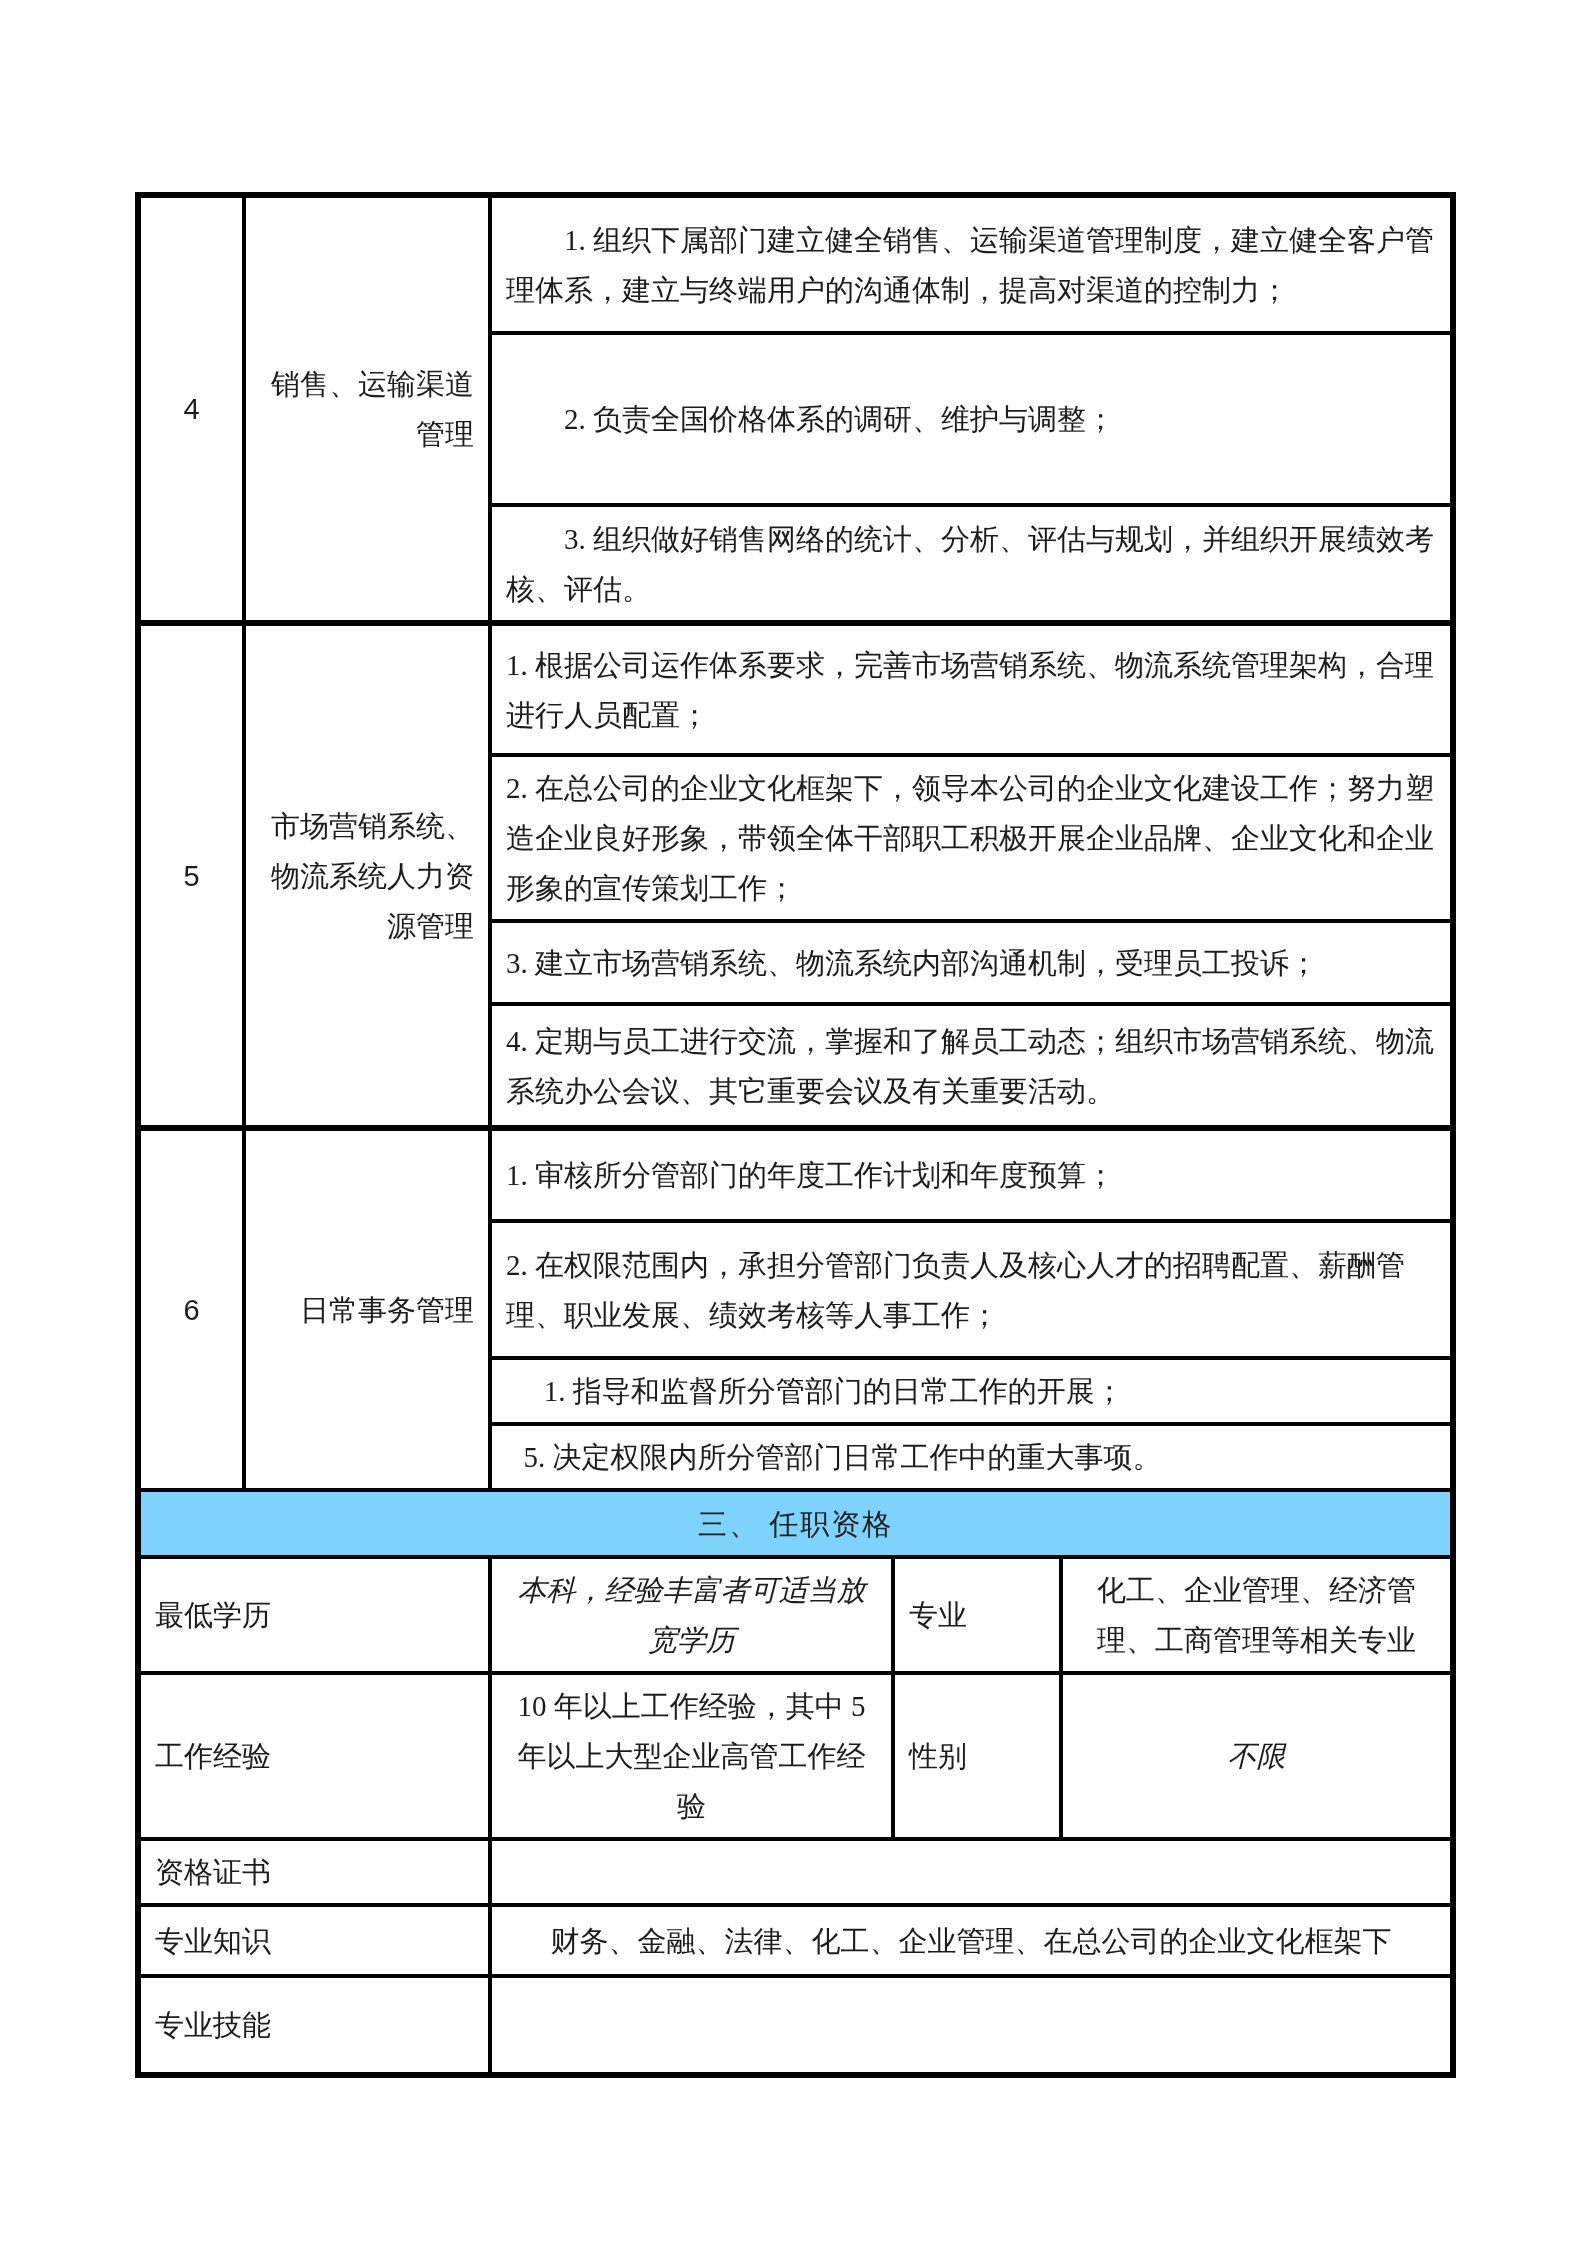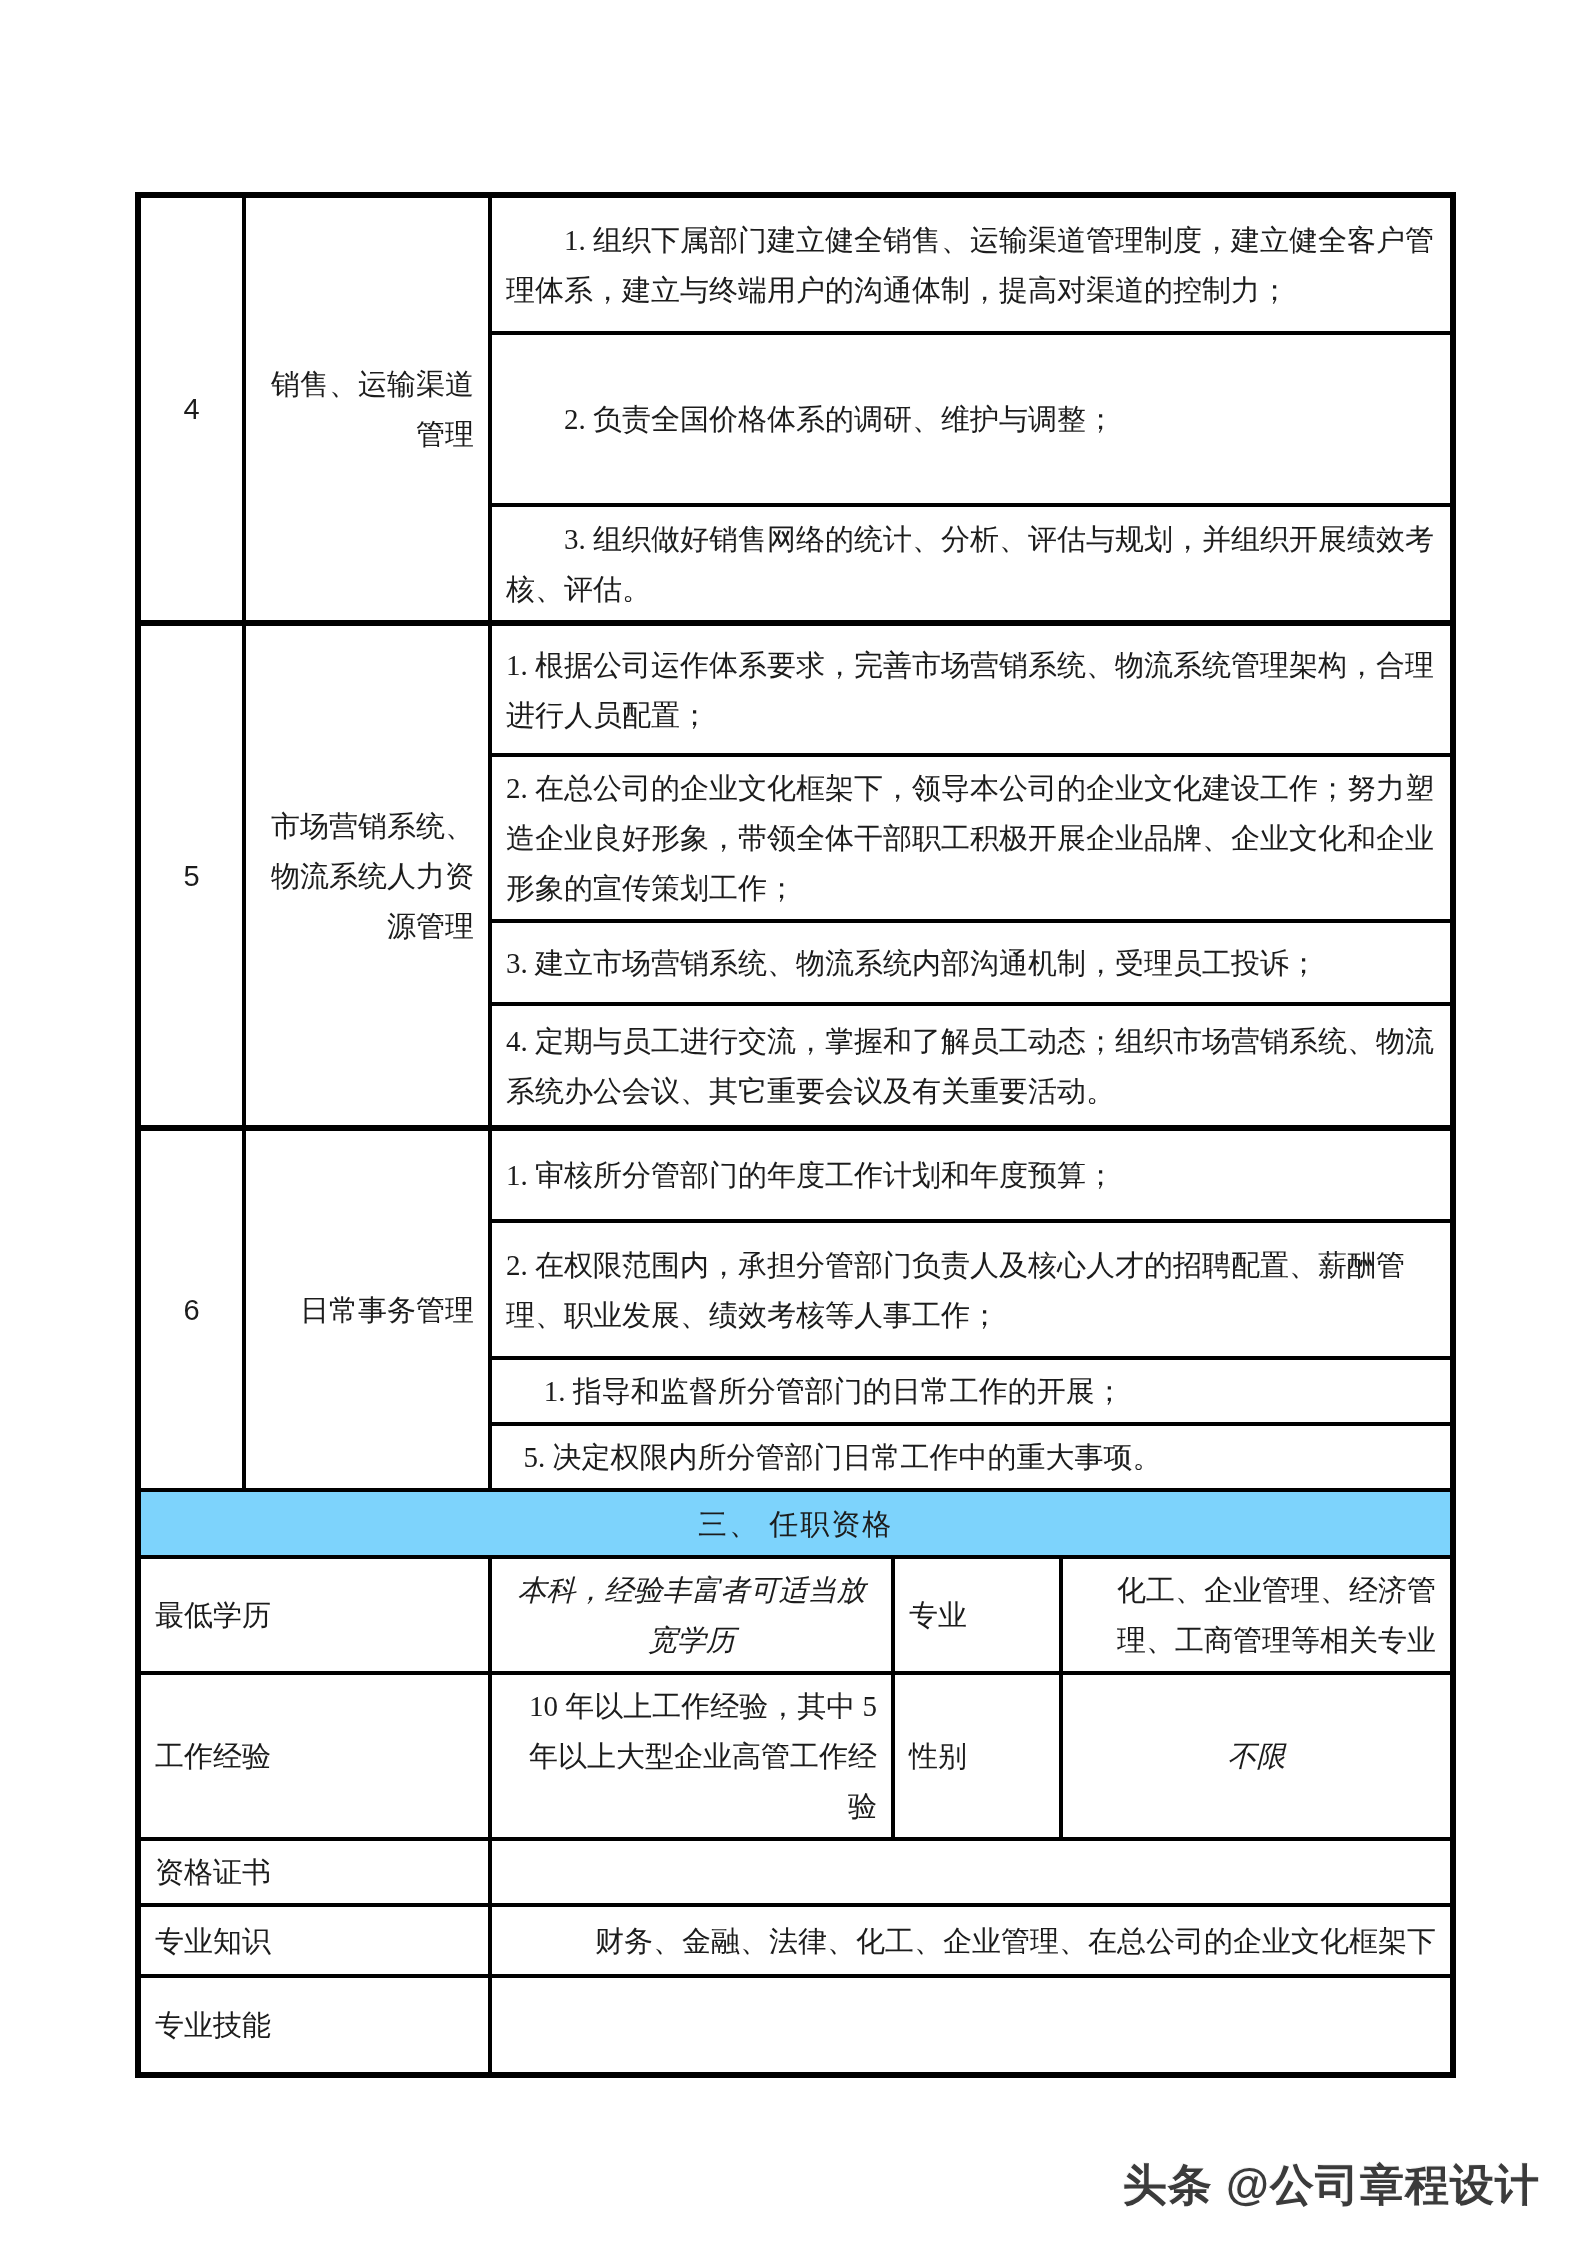--- a/index.html
+++ b/index.html
@@ -52,21 +52,21 @@
     font-size:30px;
     border-top-width:6px;
     border-bottom-width:6px;
     letter-spacing:2px;
   }
   td.qlabel{
     text-align:left;
     border-top-width:6px;
   }
   td.qvalue{
-    text-align:right;
+    text-align:center;
     line-height:54px;
     border-top-width:6px;
   }
   td.qcenter{text-align:center;font-style:italic;}
   .watermark{
     position:absolute;
     top:2156px;
     right:47px;
     font-family:"Liberation Sans","DejaVu Sans",sans-serif;
     font-weight:bold;
@@ -157,15 +157,14 @@
       <td class="qlabel" colspan="2">专业知识</td>
       <td class="qvalue" colspan="3">财务、金融、法律、化工、企业管理、在总公司的企业文化框架下</td>
     </tr>
     <tr style="height:99px">
       <td class="qlabel" colspan="2">专业技能</td>
       <td class="qvalue" colspan="3"></td>
     </tr>
   </tbody>
     </table>
 
-  <div class="watermark">头条 @公司章程设计</div>
 
 </div>
 
 </body></html>

